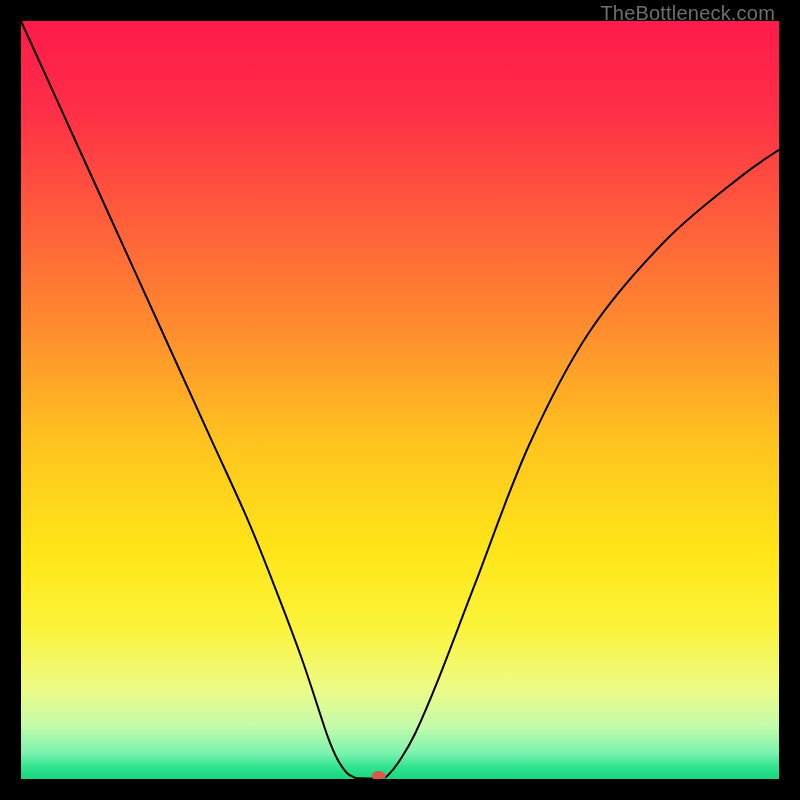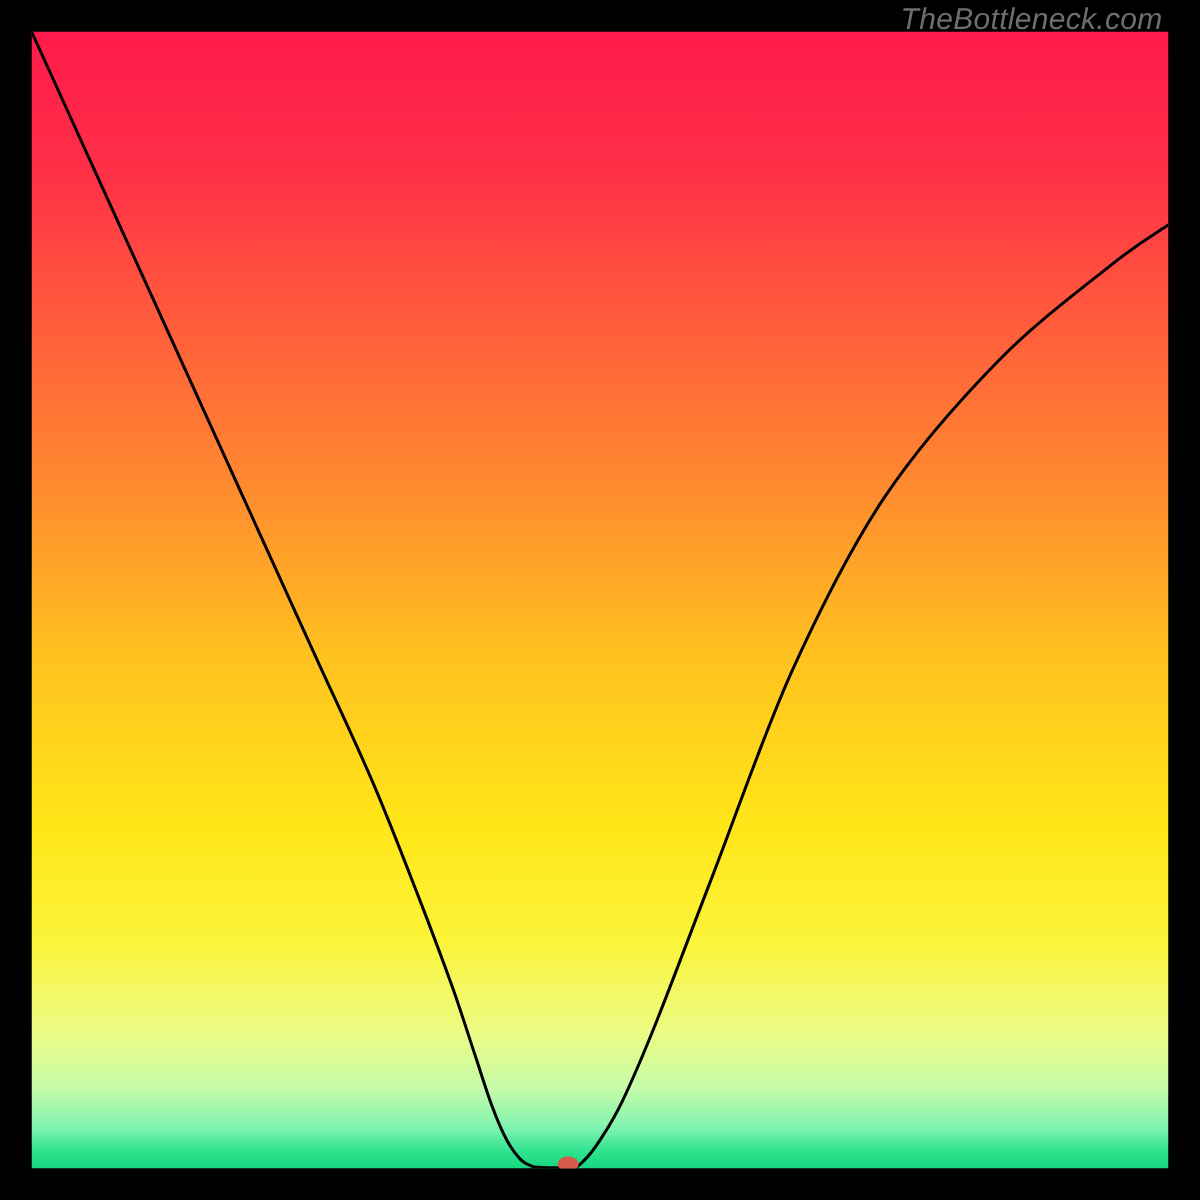--- a/index.html
+++ b/index.html
@@ -27,21 +27,20 @@
     height: 758px;
   }
   .watermark {
     position: absolute;
     top: 2px;
     right: 25px;
     color: #6e6e6e;
     font-size: 20px;
     font-weight: 500;
     letter-spacing: 0.2px;
-    font-style: italic;
   }
   svg {
     display: block;
   }
 </style>
 </head>
 <body>
 
 <div class="frame">
   <div class="watermark">TheBottleneck.com</div>

